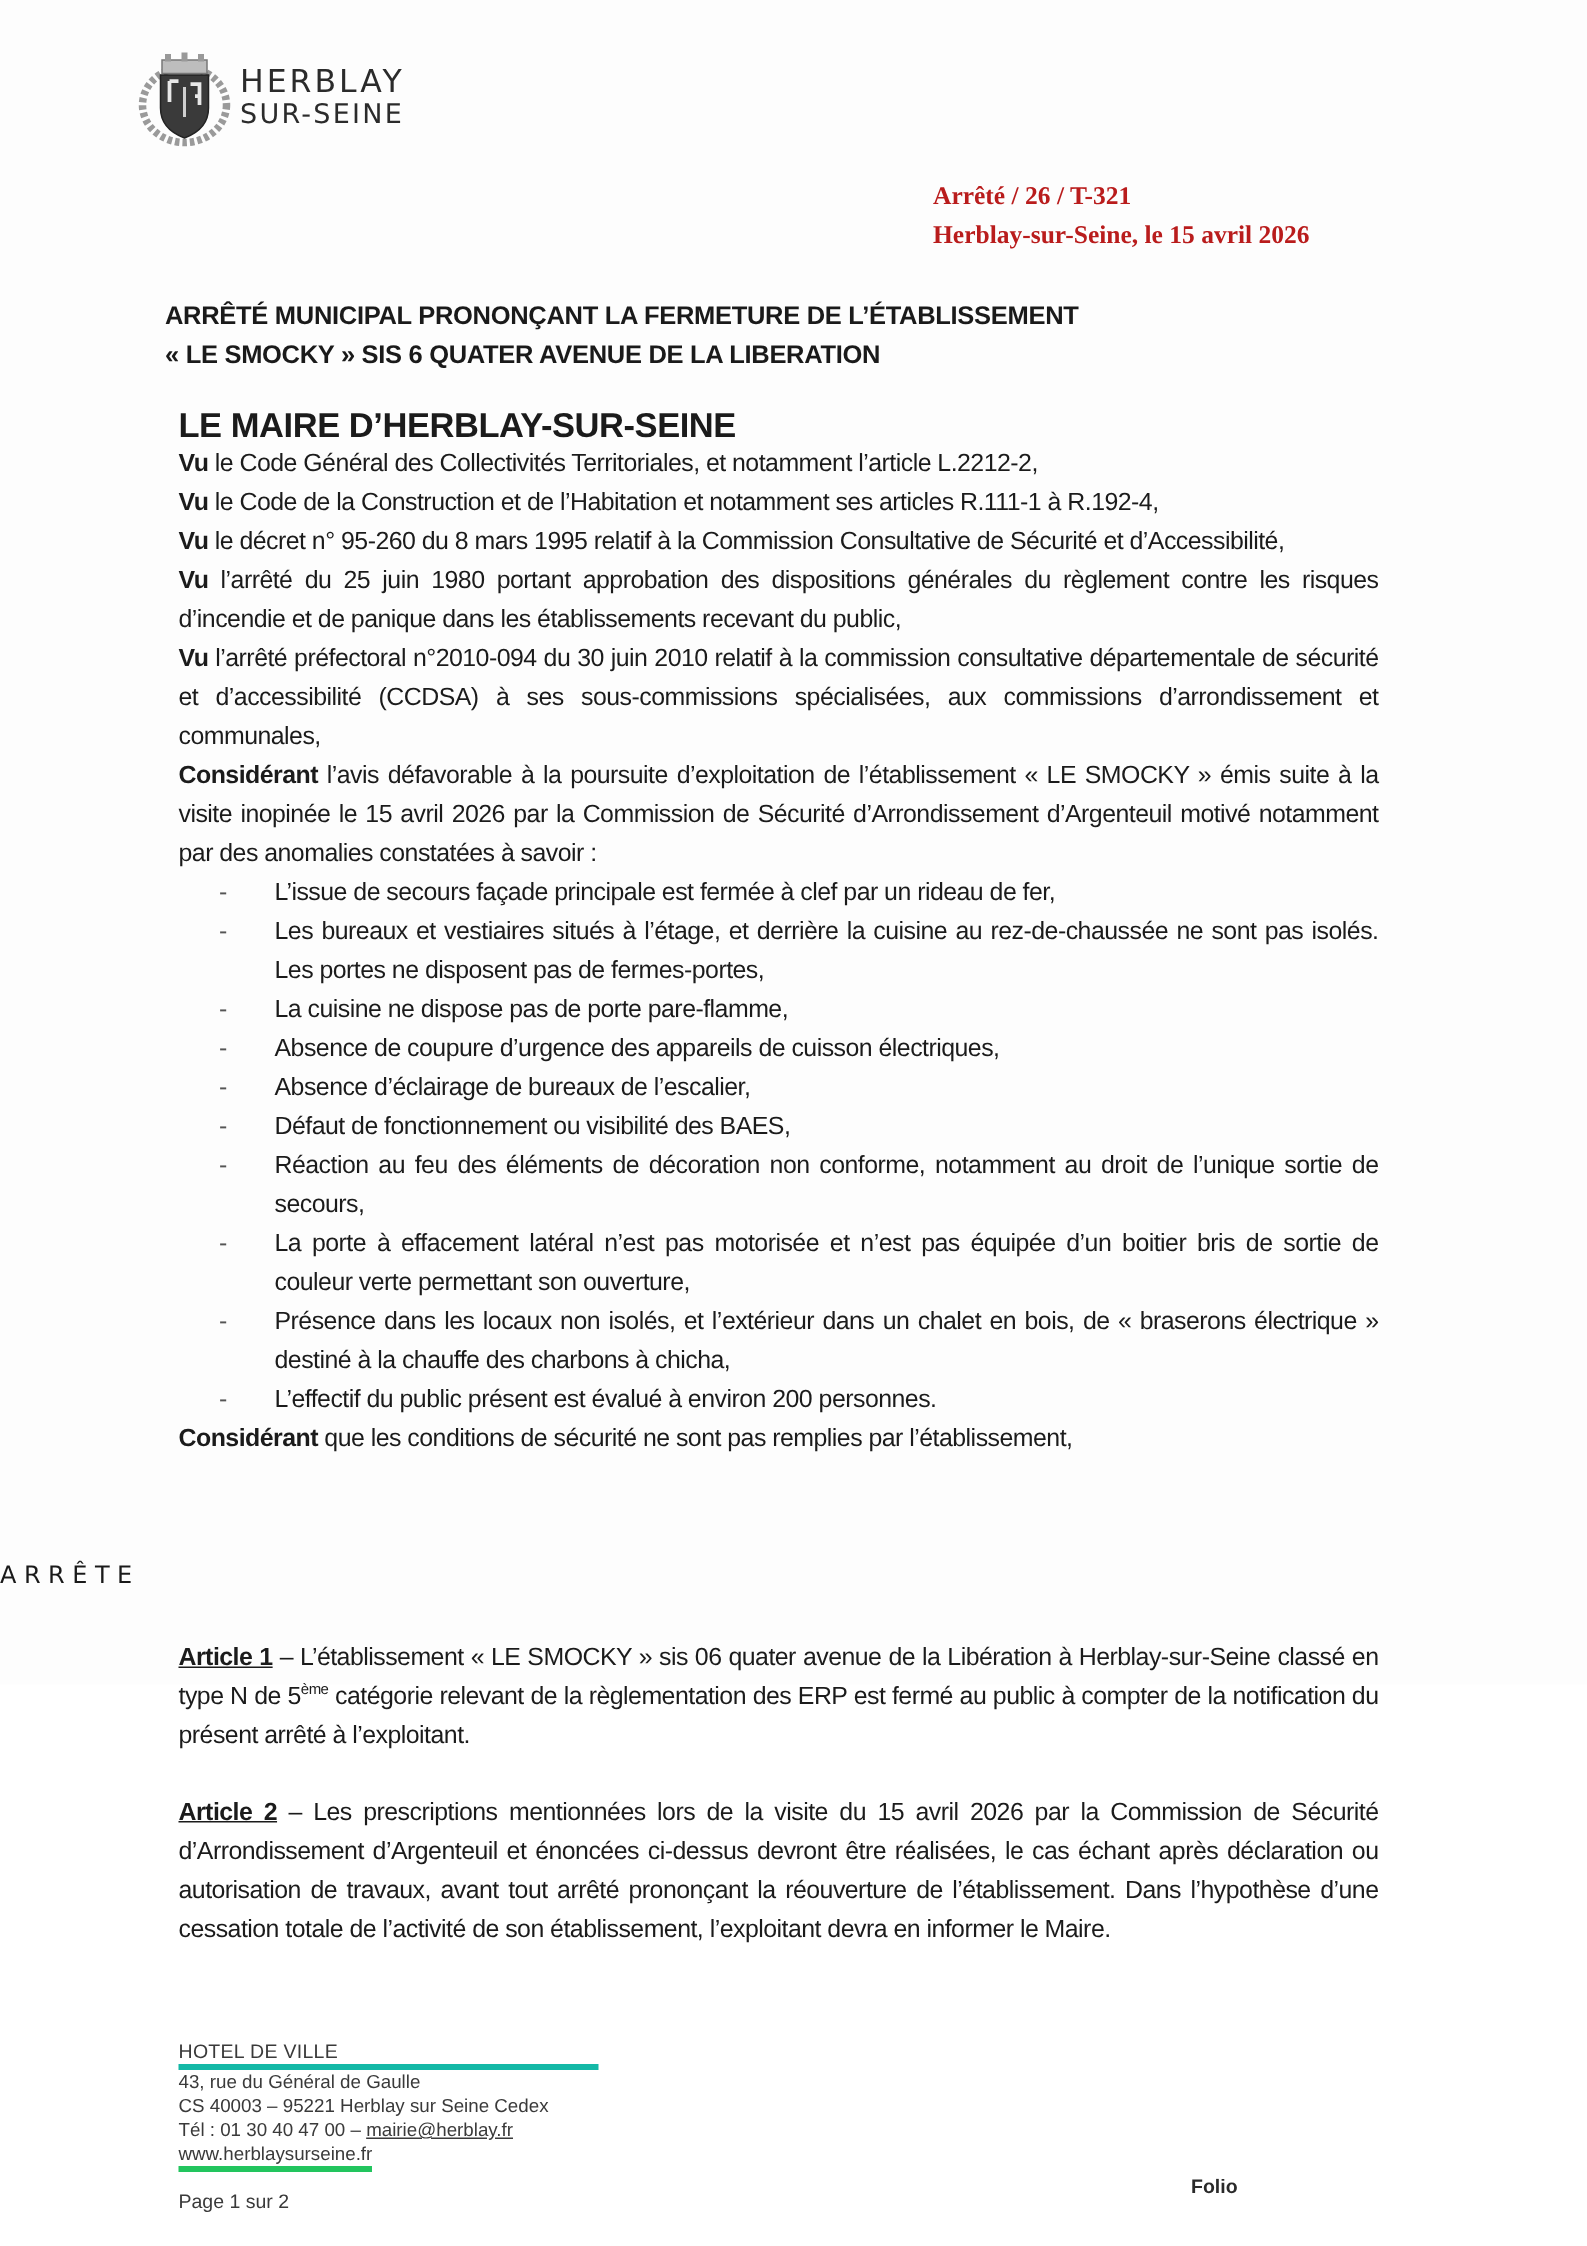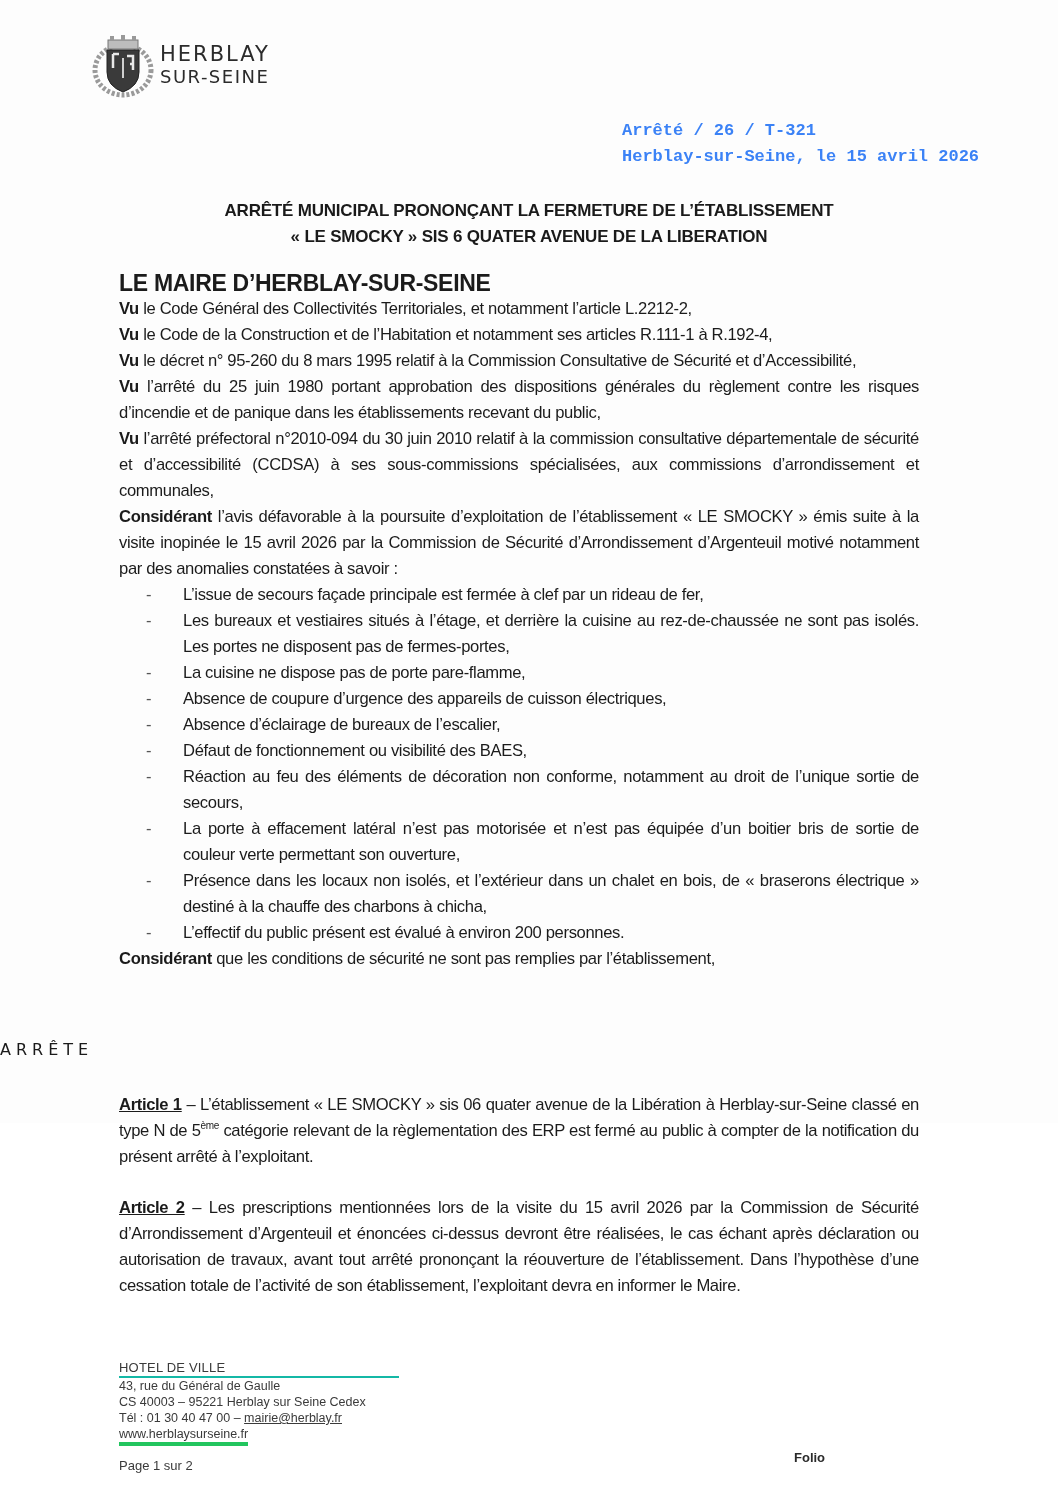--- a/index.html
+++ b/index.html
@@ -55,34 +55,34 @@
       letter-spacing: 1.5px;
       color: #2b2b2b;
       margin-top: 3px;
     }
 
     
     .ref {
       position: absolute;
       left: 622px;
       top: 118px;
-      font-family: Liberation Mono, monospace;
+      font-family: Liberation Serif, serif;
       font-weight: bold;
       font-size: 17px;
       line-height: 26px;
-      color: #3b82f6;
+      color: #b91c1c;
     }
 
     
     .title {
       position: absolute;
       left: 110px;
       width: 838px;
       top: 198px;
-      text-align: center;
+      text-align: left;
       font-family: "Liberation Sans Narrow", "Liberation Sans", sans-serif;
       font-weight: bold;
       font-size: 17px;
       line-height: 26px;
       letter-spacing: -0.2px;
     }
 
     
     .body {
       position: absolute;
@@ -158,21 +158,21 @@
       top: 1360px;
       font-family: "Liberation Sans", sans-serif;
       font-size: 12.5px;
       line-height: 16px;
       color: #3a3a3a;
     }
     .footer .hdv {
       display: inline-block;
       font-size: 13px;
       width: 280px;
-      border-bottom: 2px solid #14b8a6;
+      border-bottom: 4px solid #14b8a6;
       letter-spacing: 0.2px;
     }
     .footer a {
       color: #3a3a3a;
       text-decoration: underline;
     }
     .footer .web {
       display: inline-block;
       border-bottom: 4px solid #22c55e;
       text-decoration: none;

